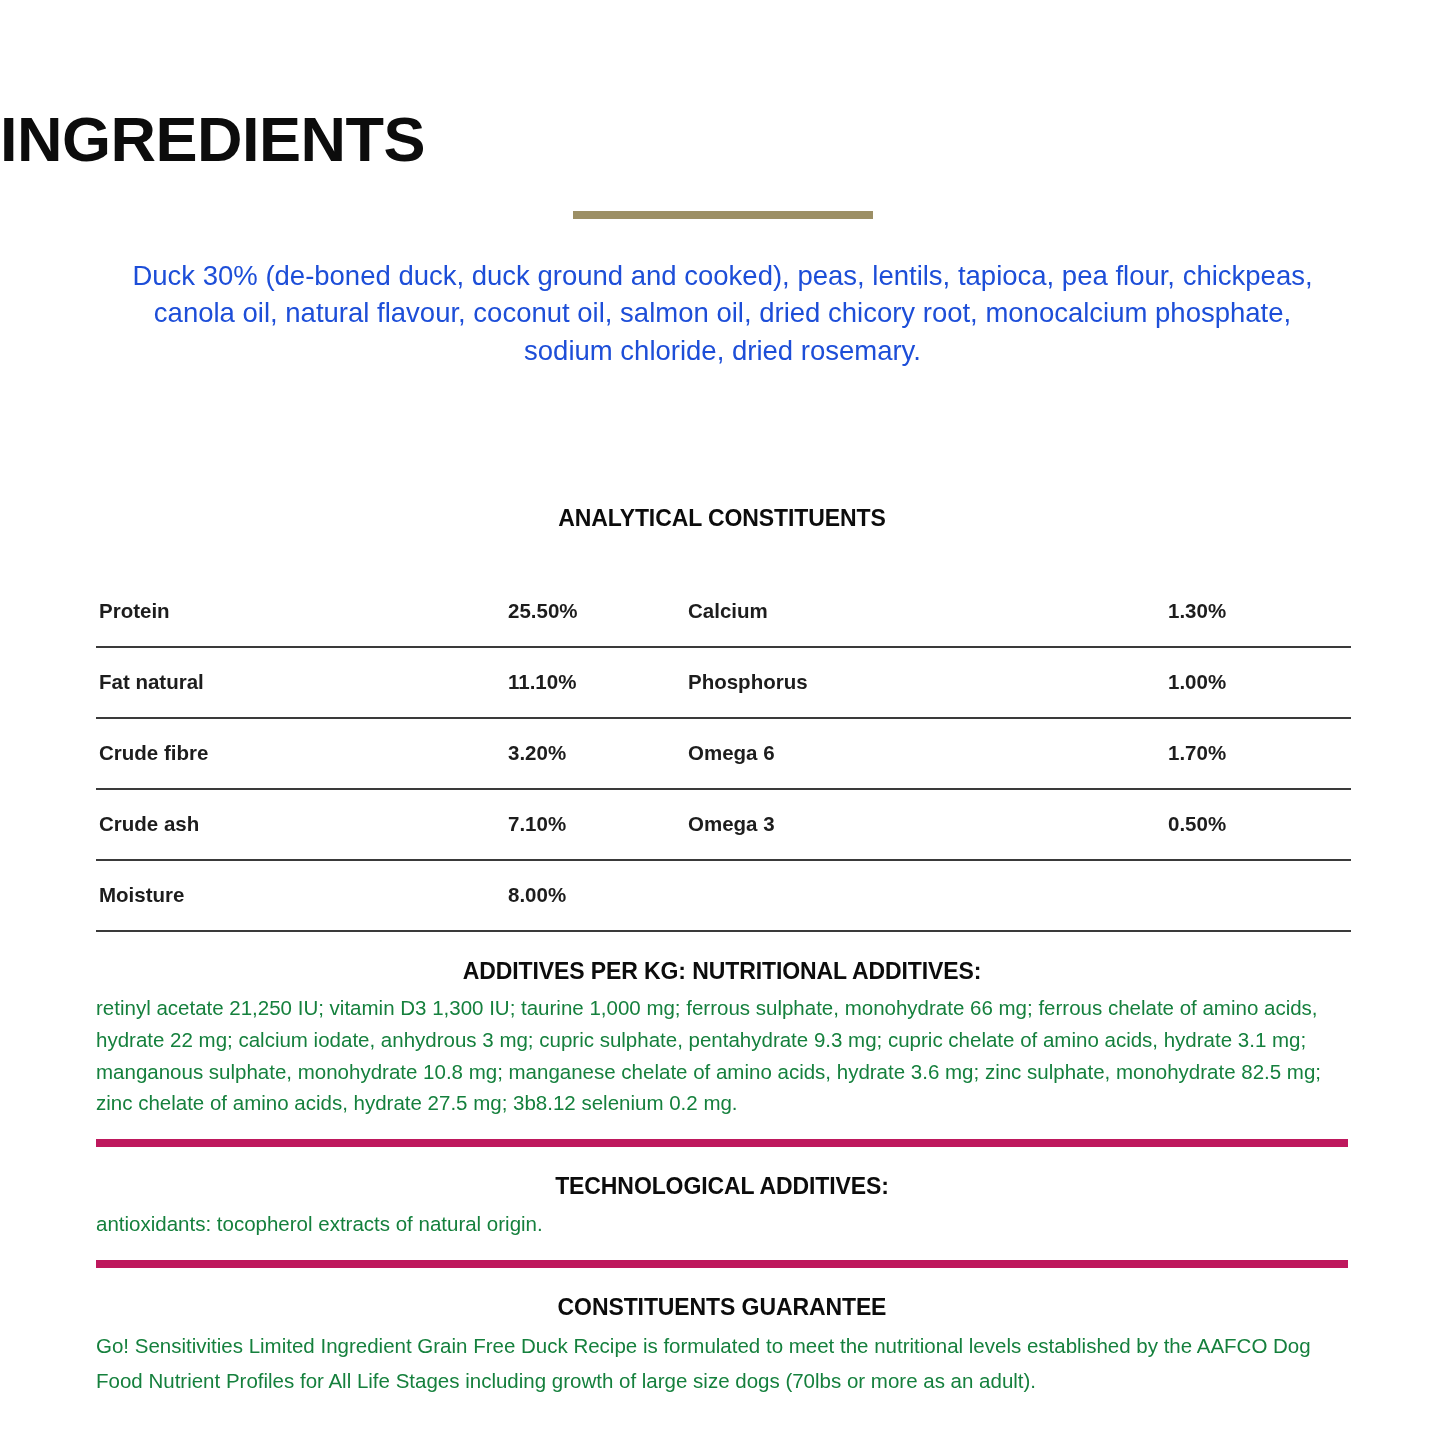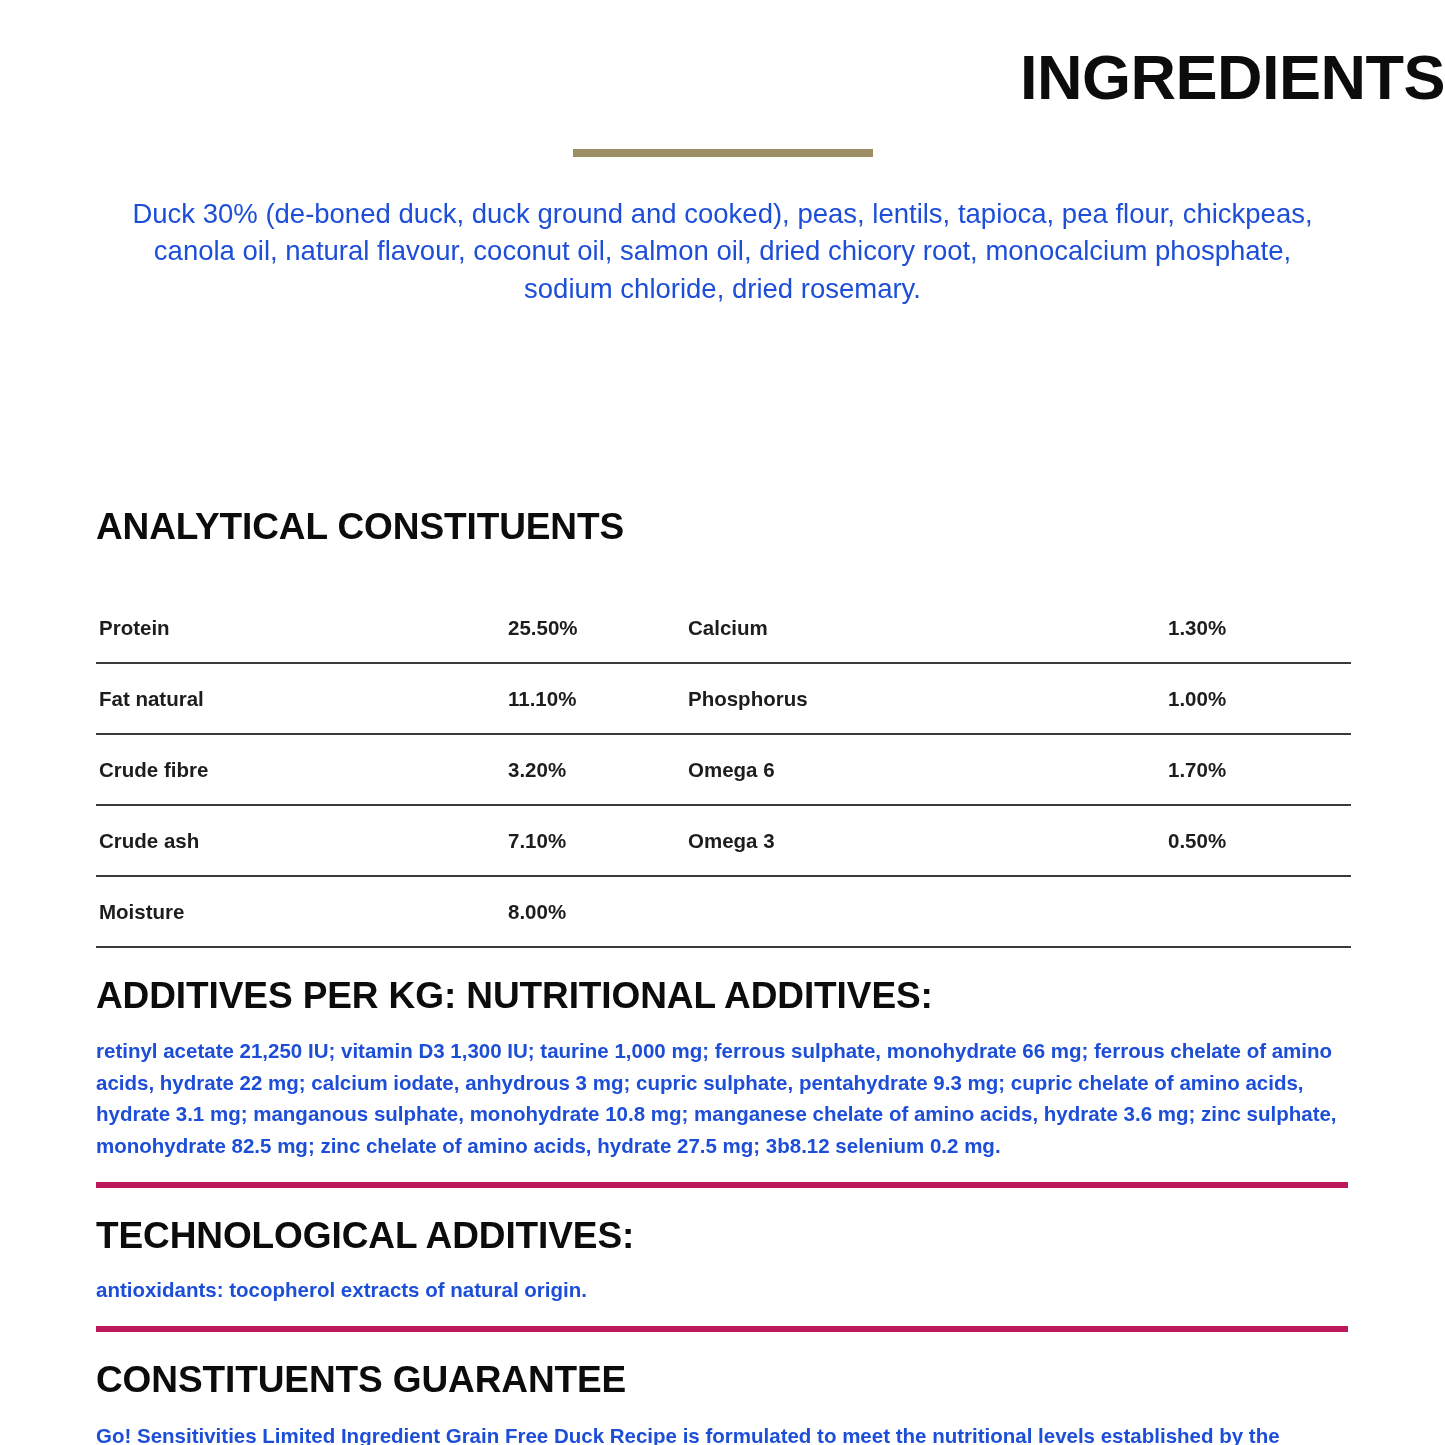--- a/index.html
+++ b/index.html
@@ -19,22 +19,22 @@
   .page {
     position: relative;
     width: 1445px;
     height: 1445px;
     background: #ffffff;
     box-sizing: border-box;
   }
 
   
   .header {
-    padding-top: 46px;
-    text-align: right;
+    padding-top: 108px;
+    text-align: left;
   }
   .page-title {
     font-size: 63px;
     font-weight: 800;
     letter-spacing: -0.5px;
     line-height: 1;
     color: #0c0c0c;
     margin: 0;
   }
   .title-rule {
@@ -60,26 +60,27 @@
 
   
   .content {
     position: absolute;
     left: 96px;
     top: 505px;
     width: 1252px;
   }
 
   .section-heading {
-    font-size: 37px;
+    font-size: 23px;
     font-weight: 800;
     letter-spacing: -0.1px;
     color: #0c0c0c;
     margin: 0;
     line-height: 1.2;
+    text-align: center;
   }
 
   
   .constituents-heading {
     margin-bottom: 44px;
   }
   .ac-table {
     width: 100%;
     border-collapse: collapse;
     table-layout: fixed;
@@ -95,32 +96,32 @@
     line-height: 1.2;
   }
   .col-label-1 { width: 409px; padding-left: 3px !important; }
   .col-value-1 { width: 180px; }
   .col-label-2 { width: 480px; }
   .col-value-2 { width: 183px; }
 
   
   .block {
     padding-top: 26px;
-    border-bottom: 6px solid #be185d;
+    border-bottom: 8px solid #be185d;
     padding-bottom: 20px;
   }
   .block.last {
     border-bottom: none;
   }
   .block-body {
     font-size: 20.5px;
     line-height: 1.55;
-    color: #1d4ed8;
-    margin: 16px 0 0 0;
-    font-weight: 700;
+    color: #15803d;
+    margin: 7px 0 0 0;
+    font-weight: 400;
   }
   .block-body.spaced {
     line-height: 1.72;
   }
 </style>
 </head>
 <body>
 
 <div class="page">
 

